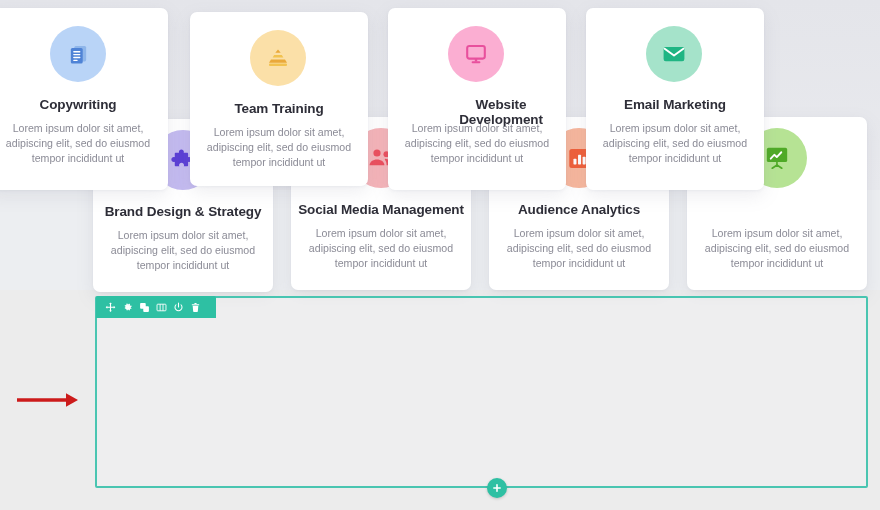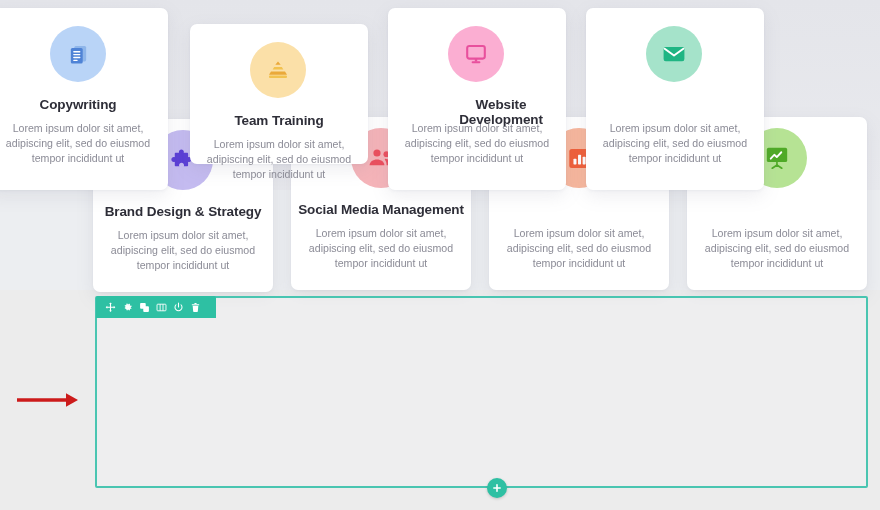--- a/index.html
+++ b/index.html
@@ -154,20 +154,21 @@
 
   <div class="card back" style="left:489px; top:117px; width:180px; height:173px;">
     <div class="icon-circle" style="left:60px; top:11px; width:60px; height:60px; background:#f7b79d;">
       <svg width="25" height="25" viewBox="0 0 24 24" fill="#f0603a">
         <rect x="2.2" y="2.8" width="19.6" height="18.4" rx="2.4" fill="#f0603a"></rect>
         <rect x="6.2" y="12.2" width="2.9" height="5.6" rx="0.7" fill="#ffffff"></rect>
         <rect x="10.6" y="8.4" width="2.9" height="9.4" rx="0.7" fill="#ffffff"></rect>
         <rect x="15.0" y="10.4" width="2.9" height="7.4" rx="0.7" fill="#ffffff"></rect>
       </svg>
     </div>
+    <div class="card-title" style="top:85px;">Audience Analytics</div>
     <div class="card-body" style="top:109px;">
       <span>Lorem ipsum dolor sit amet,</span>
       <span>adipiscing elit, sed do eiusmod</span>
       <span>tempor incididunt ut</span>
     </div>
   </div>
 
   <div class="card back" style="left:687px; top:117px; width:180px; height:173px;">
     <div class="icon-circle" style="left:60px; top:11px; width:60px; height:60px; background:#b6e394;">
       <svg width="26" height="26" viewBox="0 0 24 24" fill="#4faa27">
@@ -196,21 +197,21 @@
       </svg>
     </div>
     <div class="card-title" style="top:89px;">Copywriting</div>
     <div class="card-body" style="top:113px;">
       <span>Lorem ipsum dolor sit amet,</span>
       <span>adipiscing elit, sed do eiusmod</span>
       <span>tempor incididunt ut</span>
     </div>
   </div>
 
-  <div class="card front" style="left:190px; top:24px; width:178px; height:140px;">
+  <div class="card front" style="left:190px; top:12px; width:178px; height:174px;">
     <div class="icon-circle" style="left:60px; top:18px; width:56px; height:56px; background:#fbe0a8;">
       <svg width="24" height="24" viewBox="0 0 24 24" fill="#eaa93a">
         <path d="M12 3.6l2.7 3.2H9.3z" fill="#eaa93a"></path>
         <path d="M8.2 9.0h7.6l1.6 2.6H6.6z" fill="#f2c24f"></path>
         <path d="M5.0 13.4h14l2.0 3.4H3.0z" fill="#eaa93a"></path>
         <rect x="3.0" y="17.6" width="18" height="2.4" rx="1.0" fill="#f2c24f"></rect>
       </svg>
     </div>
     <div class="card-title" style="top:89px;">Team Training</div>
     <div class="card-body" style="top:113px;">
@@ -236,20 +237,21 @@
     </div>
   </div>
 
   <div class="card front" style="left:586px; top:8px; width:178px; height:182px;">
     <div class="icon-circle" style="left:60px; top:18px; width:56px; height:56px; background:#a5e3ca;">
       <svg width="26" height="26" viewBox="0 0 24 24" fill="#1fb583">
         <rect x="2.4" y="5.6" width="19.2" height="13.0" rx="2.0" fill="#1fb583"></rect>
         <path d="M3.4 7.2l8.6 6.2 8.6-6.2" stroke="#ffffff" stroke-width="1.8" fill="none" stroke-linecap="round" stroke-linejoin="round"></path>
       </svg>
     </div>
+    <div class="card-title" style="top:89px;">Email Marketing</div>
     <div class="card-body" style="top:113px;">
       <span>Lorem ipsum dolor sit amet,</span>
       <span>adipiscing elit, sed do eiusmod</span>
       <span>tempor incididunt ut</span>
     </div>
   </div>
 
   <div class="builder-outline" style="left:95px; top:296px; width:773px; height:192px;"></div>
 
   <div class="builder-toolbar" style="left:96px; top:296px; width:108px;">

